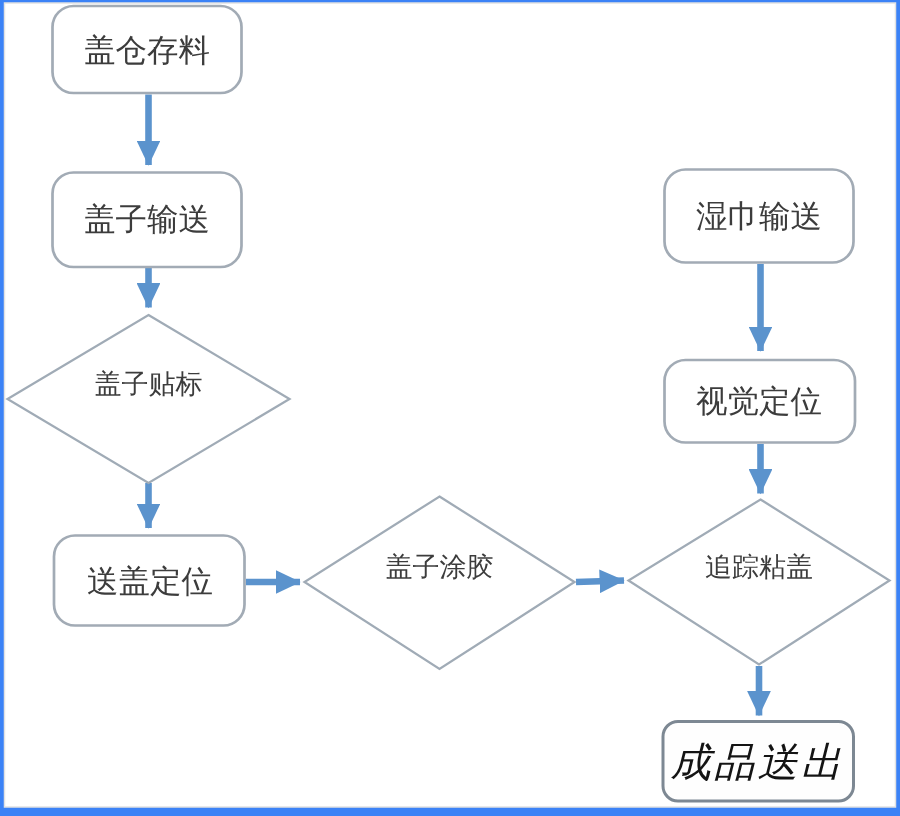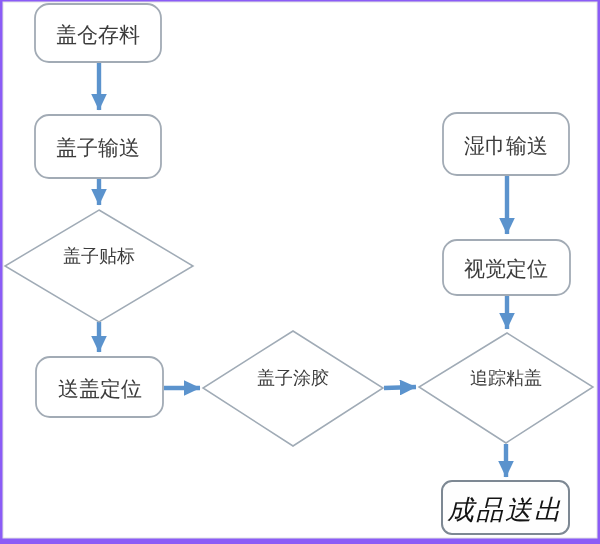--- a/index.html
+++ b/index.html
@@ -5,21 +5,21 @@
   html, body {
     margin: 0;
     padding: 0;
     background: #f3f3f3;
     font-family: "Liberation Sans", sans-serif;
   }
   .stage {
     position: relative;
     width: 600px;
     height: 544px;
-    background: #8b5cf6;
+    background: #3b82f6;
     overflow: hidden;
   }
   svg { display: block; }
   .page-border {
     fill: #ffffff;
     stroke-width: 1;
   }
   .node-shape {
     fill: #ffffff;
     stroke-width: 1.8;

